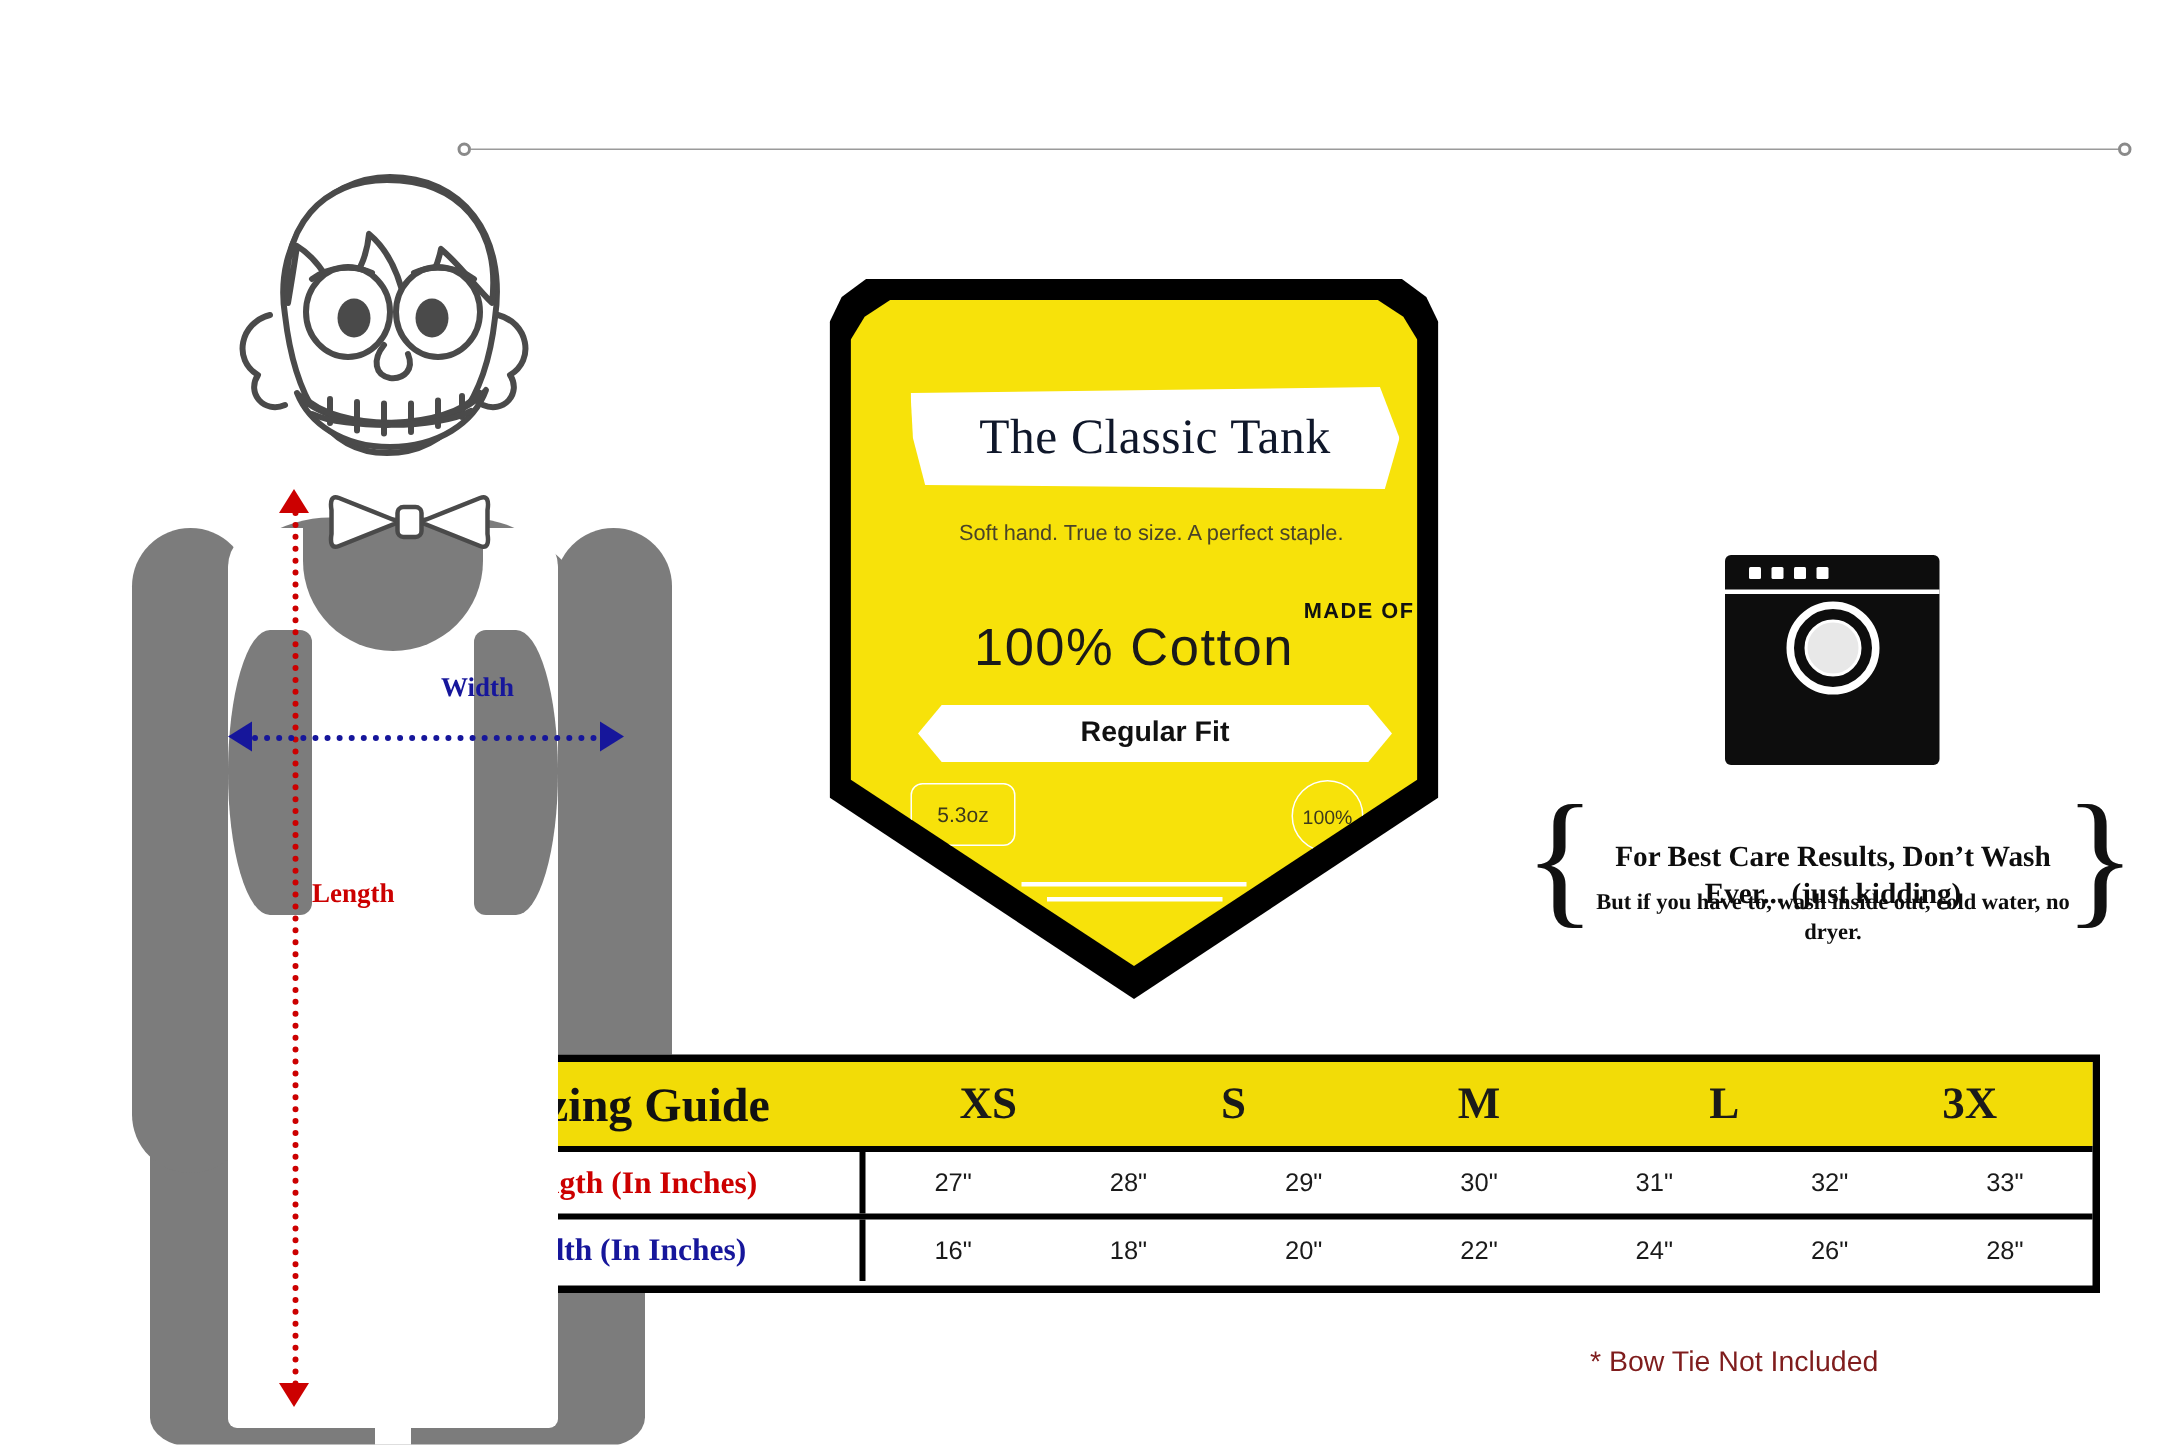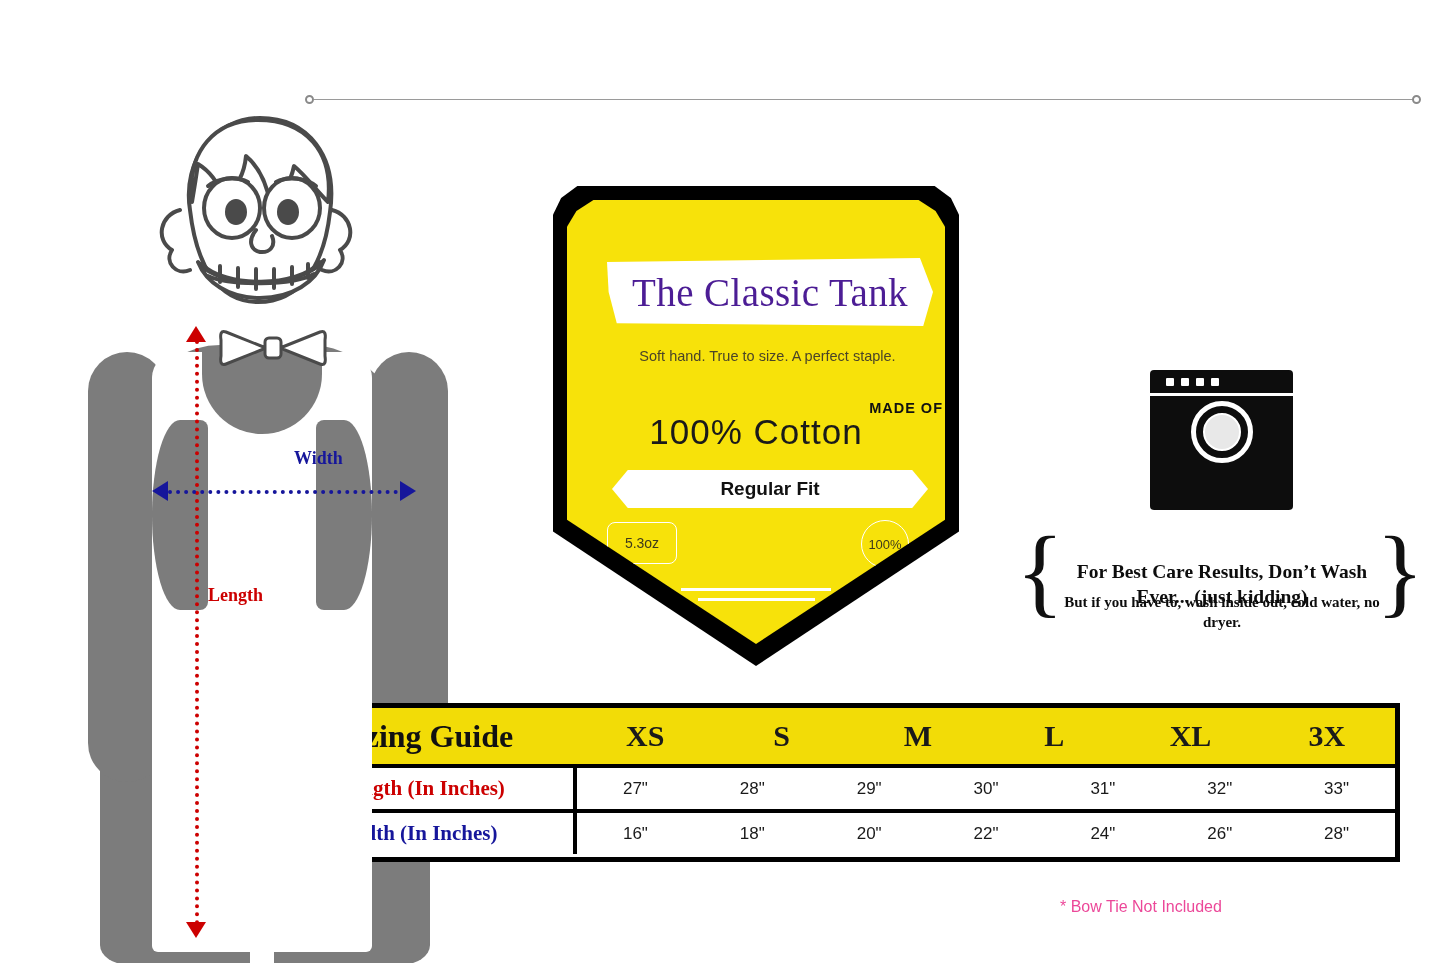--- a/index.html
+++ b/index.html
@@ -147,22 +147,22 @@
   .tag-title-banner {
     position: absolute;
     left: 40px; top: 58px;
     width: 326px; height: 68px;
     background: #ffffff;
     clip-path: polygon(0 6%, 96% 0, 100% 50%, 97% 100%, 3% 96%, 0.5% 50%);
     display: flex; align-items: center; justify-content: center;
   }
   .tag-title-banner span {
     font-family: "Liberation Serif", serif;
-    font-size: 39px;
-    color: #4c1d95;
+    font-size: 33px;
+    color: #0f172a;
     letter-spacing: 0.4px;
   }
   .tag-sub {
     position: absolute; left: 0; top: 148px; width: 100%;
     text-align: center;
     font-size: 14.5px;
     color: #4a4428;
     font-family: "Liberation Sans", sans-serif;
     padding-left: 23px;
   }
@@ -330,22 +330,22 @@
   .pin-r { left: 1412px; }
   .pin-line {
     position: absolute; left: 314px; top: 99px;
     width: 1100px; height: 1px; background: #9a9a9a;
   }
 
   
   #footnote {
     position: absolute;
     left: 1060px; top: 898px;
-    font-size: 16px;
-    color: #ec4899;
+    font-size: 19px;
+    color: #7f1d1d;
     font-family: "Liberation Sans", sans-serif;
     text-align: center;
   }
 </style>
 </head>
 <body>
 
 <div id="model-illustration">
   <div class="body-silhouette"></div>
   <div class="shoulder-left"></div>
@@ -461,21 +461,20 @@
 <div class="pin-line"></div>
 <div class="pin-r"></div>
 
 <div id="sizing-table">
   <div class="sz-row sz-header">
     <div class="sz-label">Sizing Guide</div>
     <div class="sz-cell">XS</div>
     <div class="sz-cell">S</div>
     <div class="sz-cell">M</div>
     <div class="sz-cell">L</div>
-    <div class="sz-cell">XL</div>
     <div class="sz-cell">3X</div>
   </div>
 
   <div class="sz-row sz-body-row">
     <div class="sz-label len">Length (In Inches)</div>
     <div class="sz-cell">27"</div>
     <div class="sz-cell">28"</div>
     <div class="sz-cell">29"</div>
     <div class="sz-cell">30"</div>
     <div class="sz-cell">31"</div>

